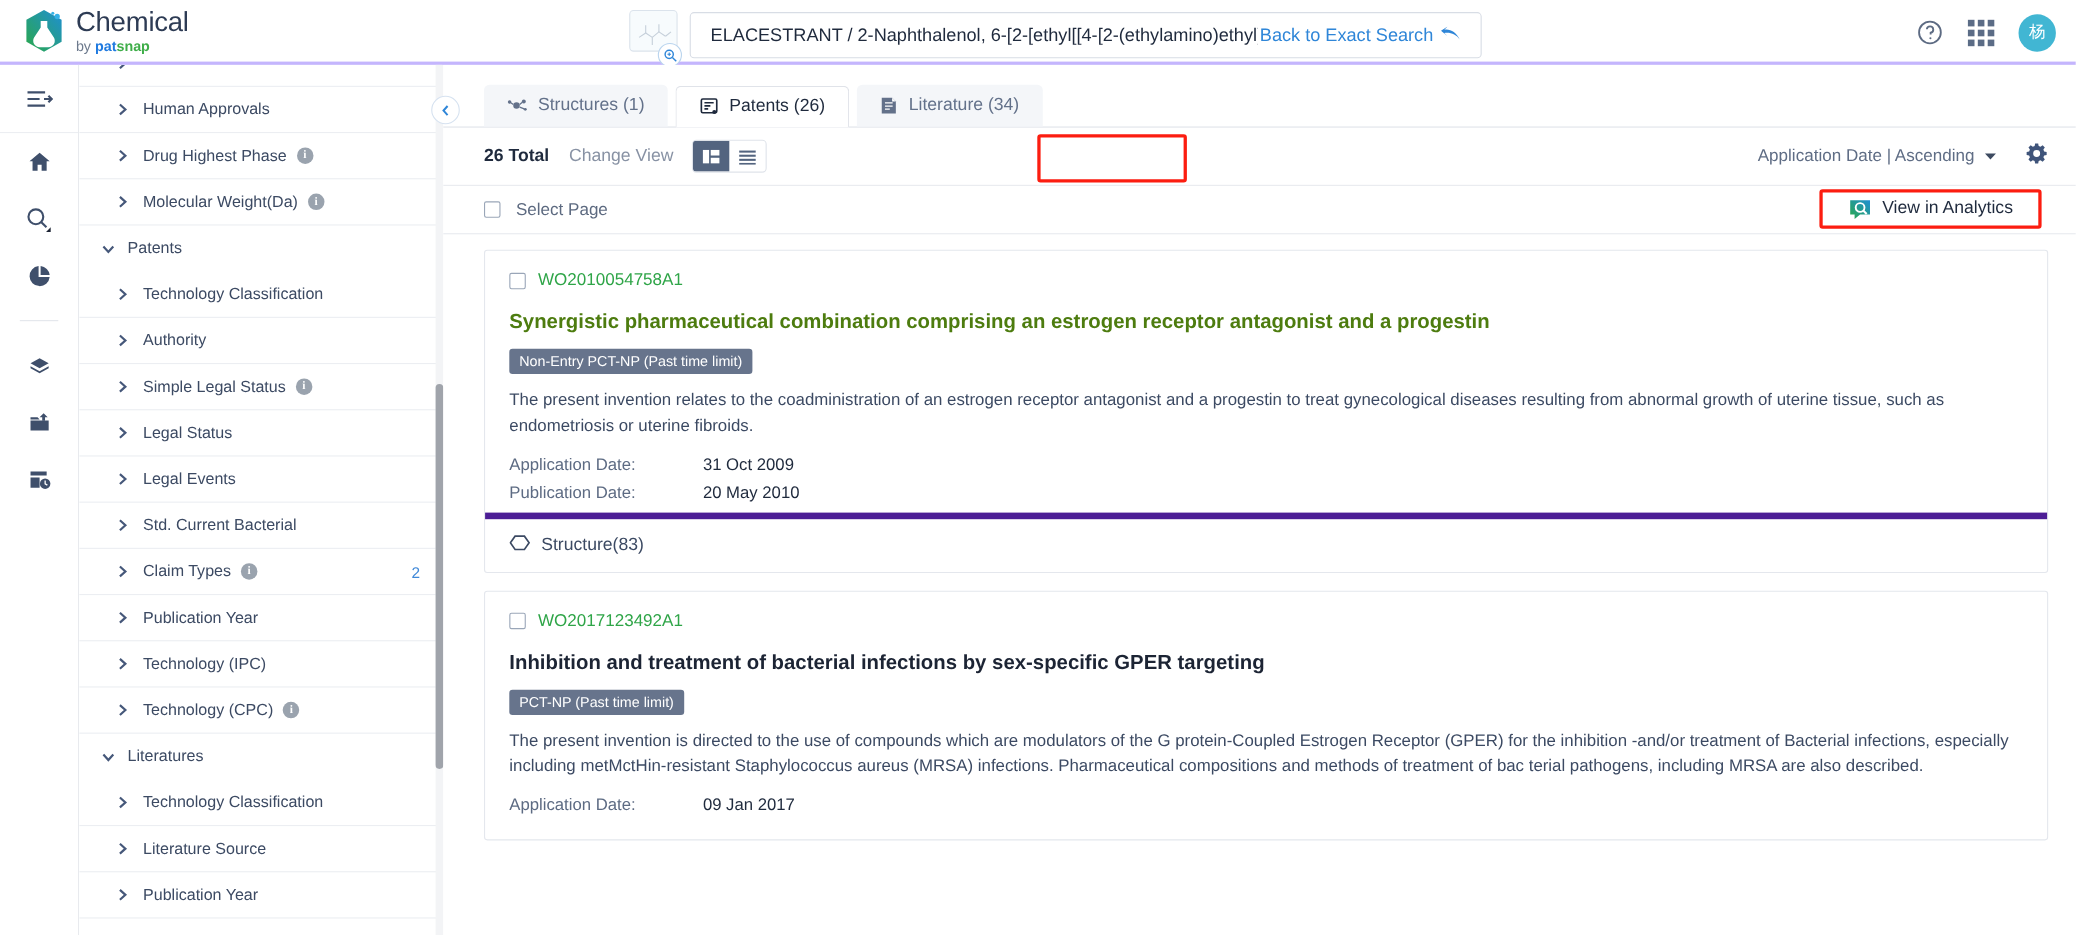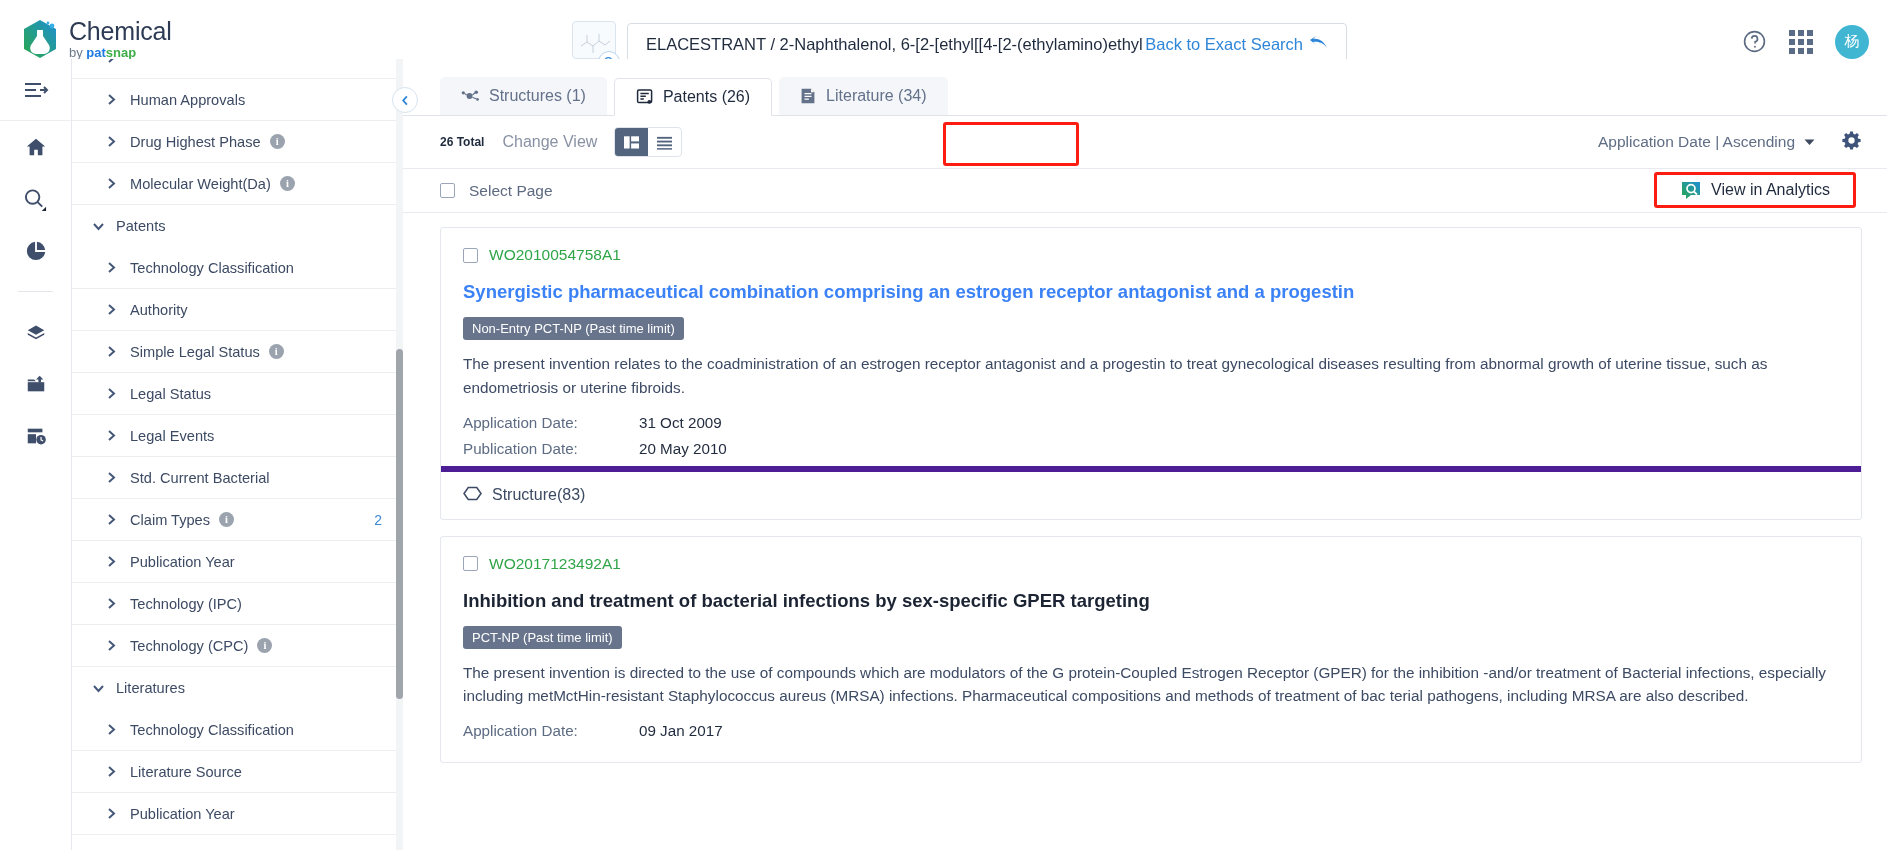--- a/index.html
+++ b/index.html
@@ -6,22 +6,22 @@
   html, body {
     width: 1887px; height: 850px;
     font-family: "Liberation Sans", sans-serif;
     background: #ffffff;
     overflow: hidden;
     color: #33425b;
   }
 
   
   .header {
-    position: absolute; top: 12px; left: 0; width: 1887px; height: 59px;
-    background: #ffffff; border-bottom: 6px solid #c4b5fd;
+    position: absolute; top: 0; left: 0; width: 1887px; height: 59px;
+    background: #ffffff; border-bottom: 3px solid #c4b5fd;
     display: flex; align-items: center;
   }
   .logo-wrap { display: flex; align-items: center; margin-left: 22px; }
   .logo-mark {
     width: 36px; height: 40px; position: relative; flex: 0 0 auto;
   }
   .logo-text { margin-left: 11px; line-height: 1; }
   .logo-title {
     font-size: 25px; color: #2d3b54; letter-spacing: -0.2px; font-weight: 400;
     display: block;
@@ -122,21 +122,21 @@
     display: flex; align-items: center; gap: 9px; font-size: 16px; color: #63718a;
     position: relative;
   }
   .tab.active { background: #fff; color: #1f2a3d; border: 1px solid #e0e3e9; border-bottom: 1px solid #fff; margin-bottom: -1px; }
   .tab-hl {
     position: absolute; left: 540px; top: 63px; width: 136px; height: 44px;
     border: 3px solid #fc1d10; border-radius: 3px; pointer-events: none; z-index: 5;
   }
 
   .toolbar { height: 52px; display: flex; align-items: center; padding: 0 25px 0 37px; }
-  .total { font-size: 12px; font-weight: bold; color: #1f2a3d; }
+  .total { font-size: 16px; font-weight: bold; color: #1f2a3d; }
   .change-view { font-size: 16px; color: #8892a4; margin-left: 18px; }
   .view-toggle { margin-left: 17px; display: flex; border: 1px solid #dfe3ea; border-radius: 4px; overflow: hidden; height: 30px; }
   .vt-btn { width: 33px; display: flex; align-items: center; justify-content: center; }
   .vt-btn.on { background: #53647f; }
   .sort-label { margin-left: auto; font-size: 15.5px; color: #5f6d85; display: flex; align-items: center; gap: 9px; }
   .gear { margin-left: 26px; color: #3f547a; }
 
   .selectbar {
     height: 45px; display: flex; align-items: center; padding-left: 37px;
     border-top: 1px solid #e8eaef; border-bottom: 1px solid #e8eaef; position: relative;
@@ -151,21 +151,21 @@
   }
   .analytics-btn { display: flex; align-items: center; gap: 9px; font-size: 16px; color: #1f2a3d; }
   .analytics-icon { width: 22px; height: 22px; position: relative; flex: 0 0 auto; }
 
   
   .results { padding: 14px 25px 0 37px; height: 637px; overflow: hidden; position: relative; }
   .card { border: 1px solid #e4e7ed; border-radius: 3px; background: #fff; padding: 18px 22px 0 22px; margin-bottom: 16px; }
   .card-head { display: flex; align-items: center; gap: 11px; }
   .pubno { font-size: 15.5px; color: #2fa548; }
   .card-title { font-size: 18.5px; font-weight: bold; margin-top: 16px; line-height: 1.25; }
-  .card-title.link { color: #3b82f6; }
+  .card-title.link { color: #4d7c0f; }
   .card-title.plain { color: #1c2434; }
   .badge {
     display: inline-block; margin-top: 14px; background: #67748c; color: #fff;
     font-size: 13px; border-radius: 3px; padding: 4px 9px;
   }
   .abstract { margin-top: 12px; font-size: 15.3px; line-height: 1.55; color: #3c4a63; }
   .meta { margin-top: 14px; font-size: 15.2px; }
   .meta-row { display: flex; margin-bottom: 9px; }
   .meta-k { width: 176px; color: #5d6b83; flex: 0 0 auto; }
   .meta-v { color: #1f2a3d; text-align: center; }

